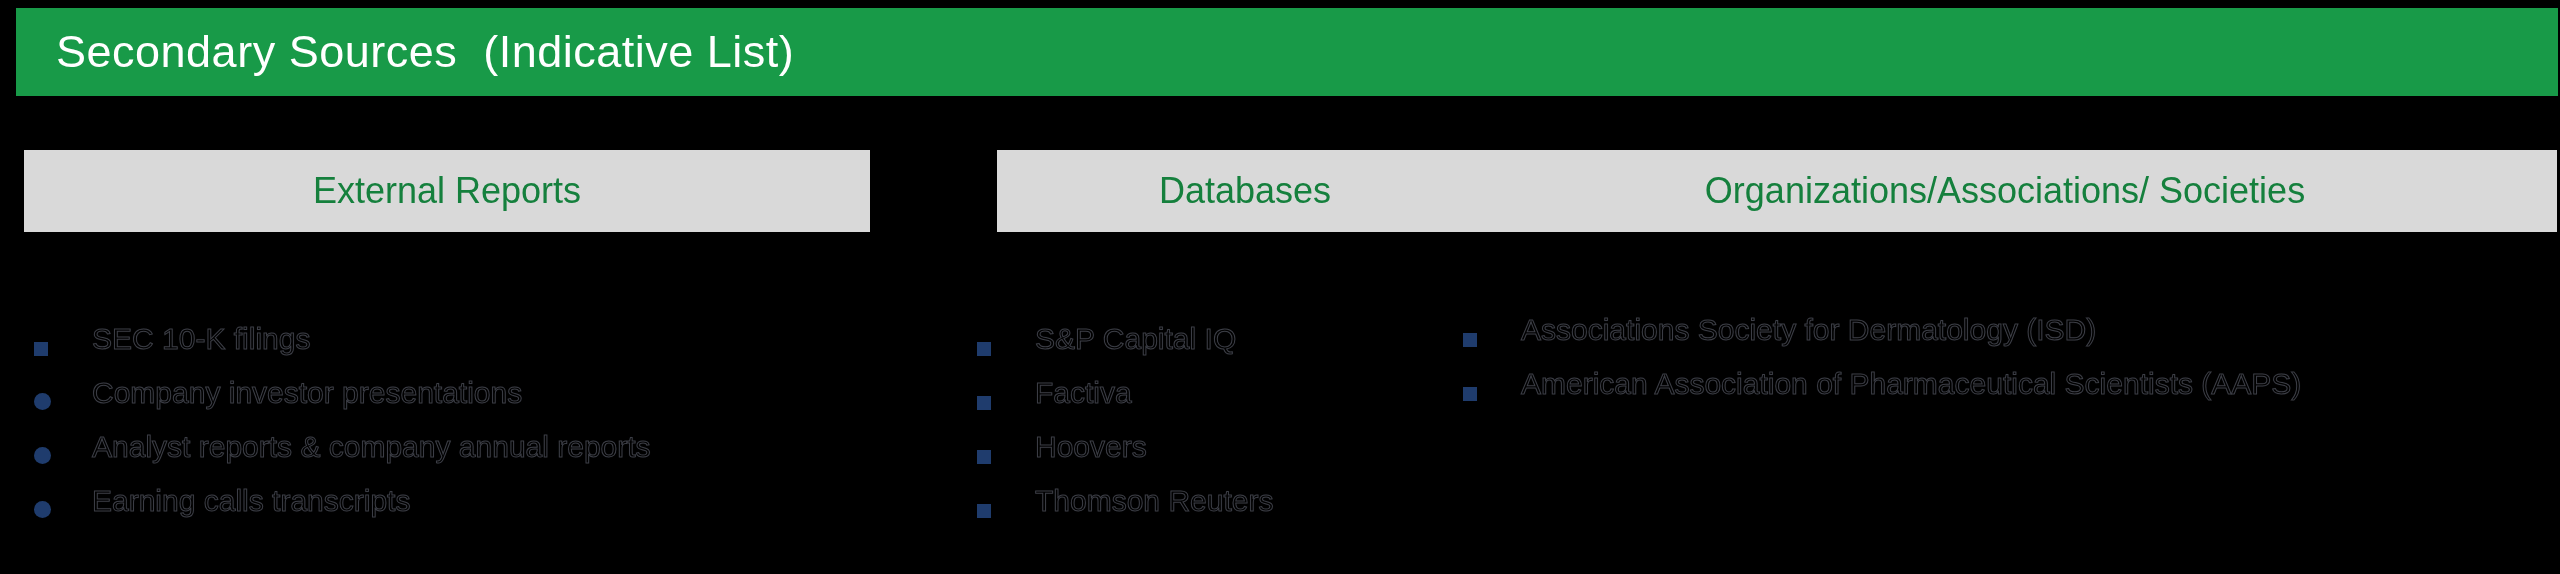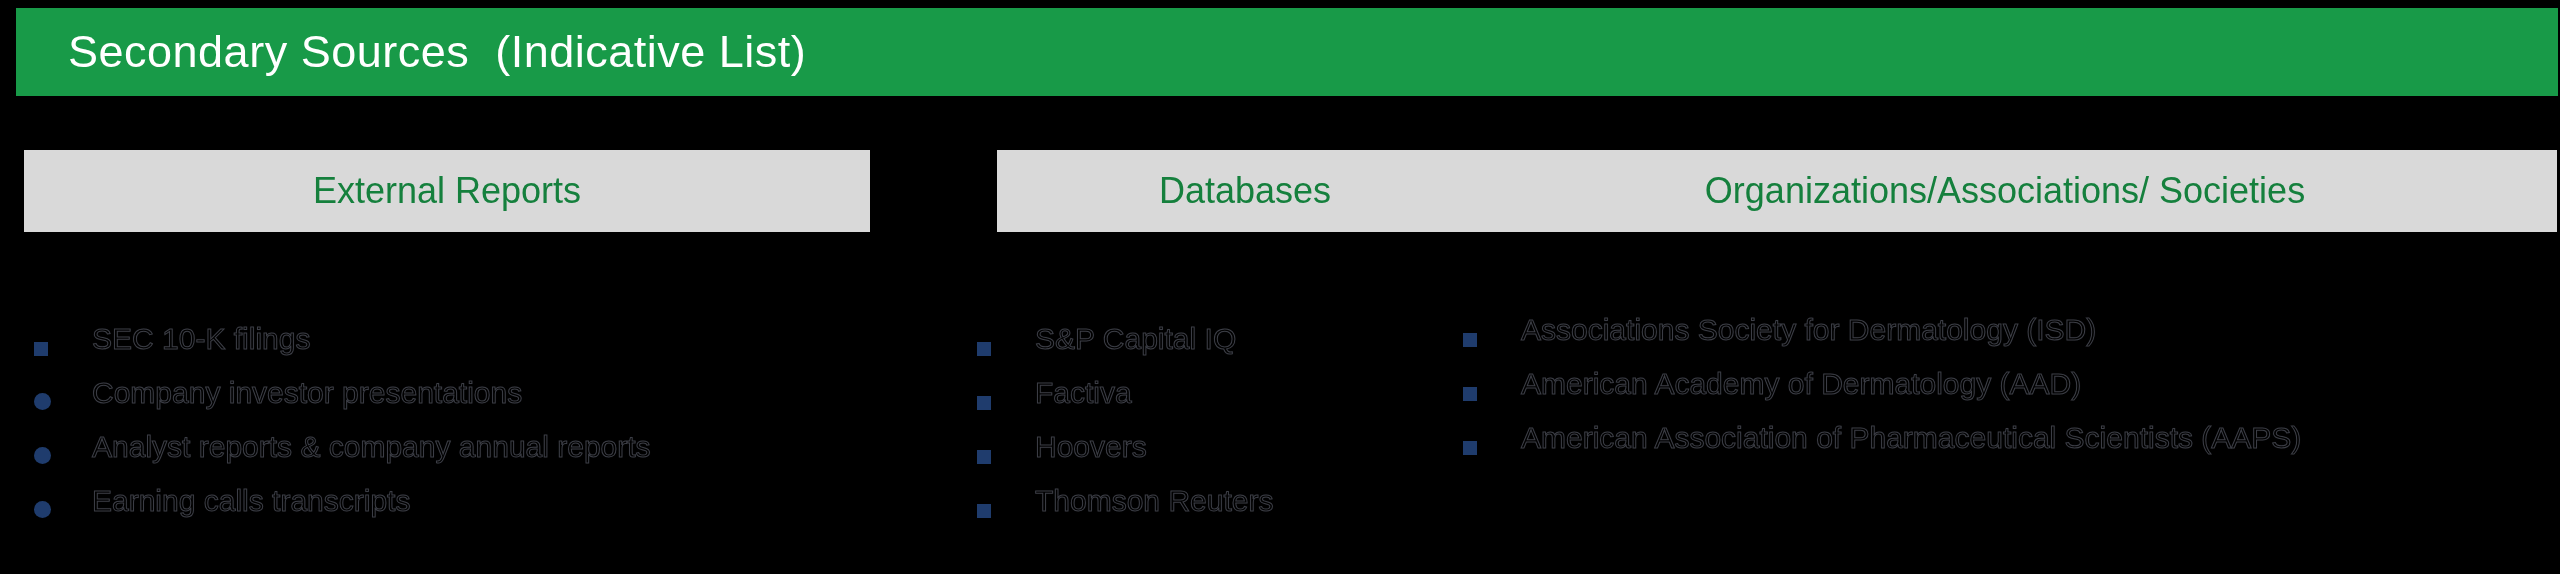--- a/index.html
+++ b/index.html
@@ -22,21 +22,21 @@
     top: 8px;
     width: 2542px;
     height: 88px;
     background: #189a48;
     display: flex;
     align-items: center;
   }
   .title-bar .title {
     color: #ffffff;
     font-size: 45px;
-    padding-left: 52px;
+    padding-left: 40px;
     white-space: pre;
     letter-spacing: 0.5px;
   }
 
   
   .col-header {
     position: absolute;
     top: 150px;
     height: 82px;
     background: #d9d9d9;
@@ -143,19 +143,15 @@
   </li>
 </ul>
 
 <ul class="bullet-list l3">
   <li class="item">
     <span class="marker square"></span>
     <span class="item-text">Associations Society for Dermatology (ISD)</span>
   </li>
   <li class="item">
     <span class="marker square"></span>
-    <span class="item-text">American Academy of Dermatology (AAD)</span>
-  </li>
-  <li class="item">
-    <span class="marker square"></span>
     <span class="item-text">American Association of Pharmaceutical Scientists (AAPS)</span>
   </li>
 </ul>
 
 </body></html>

